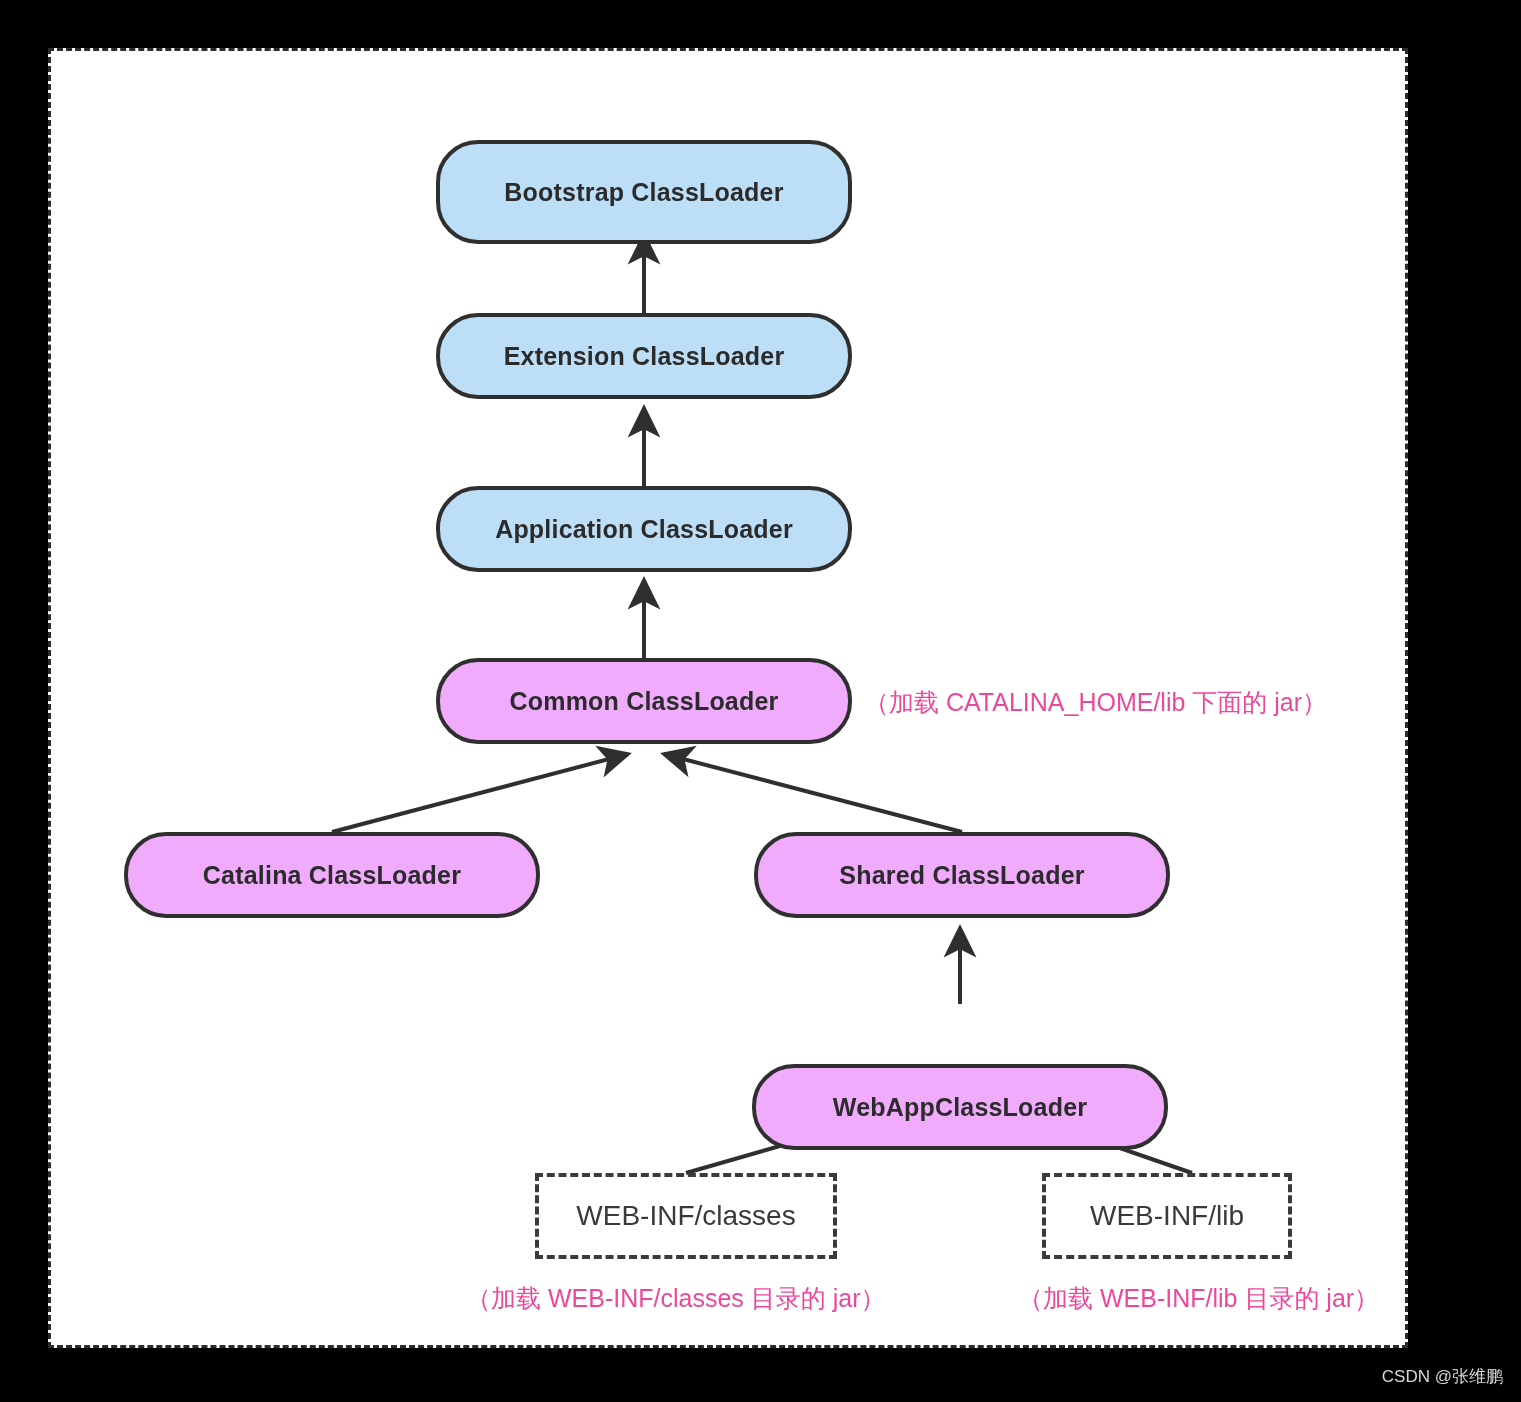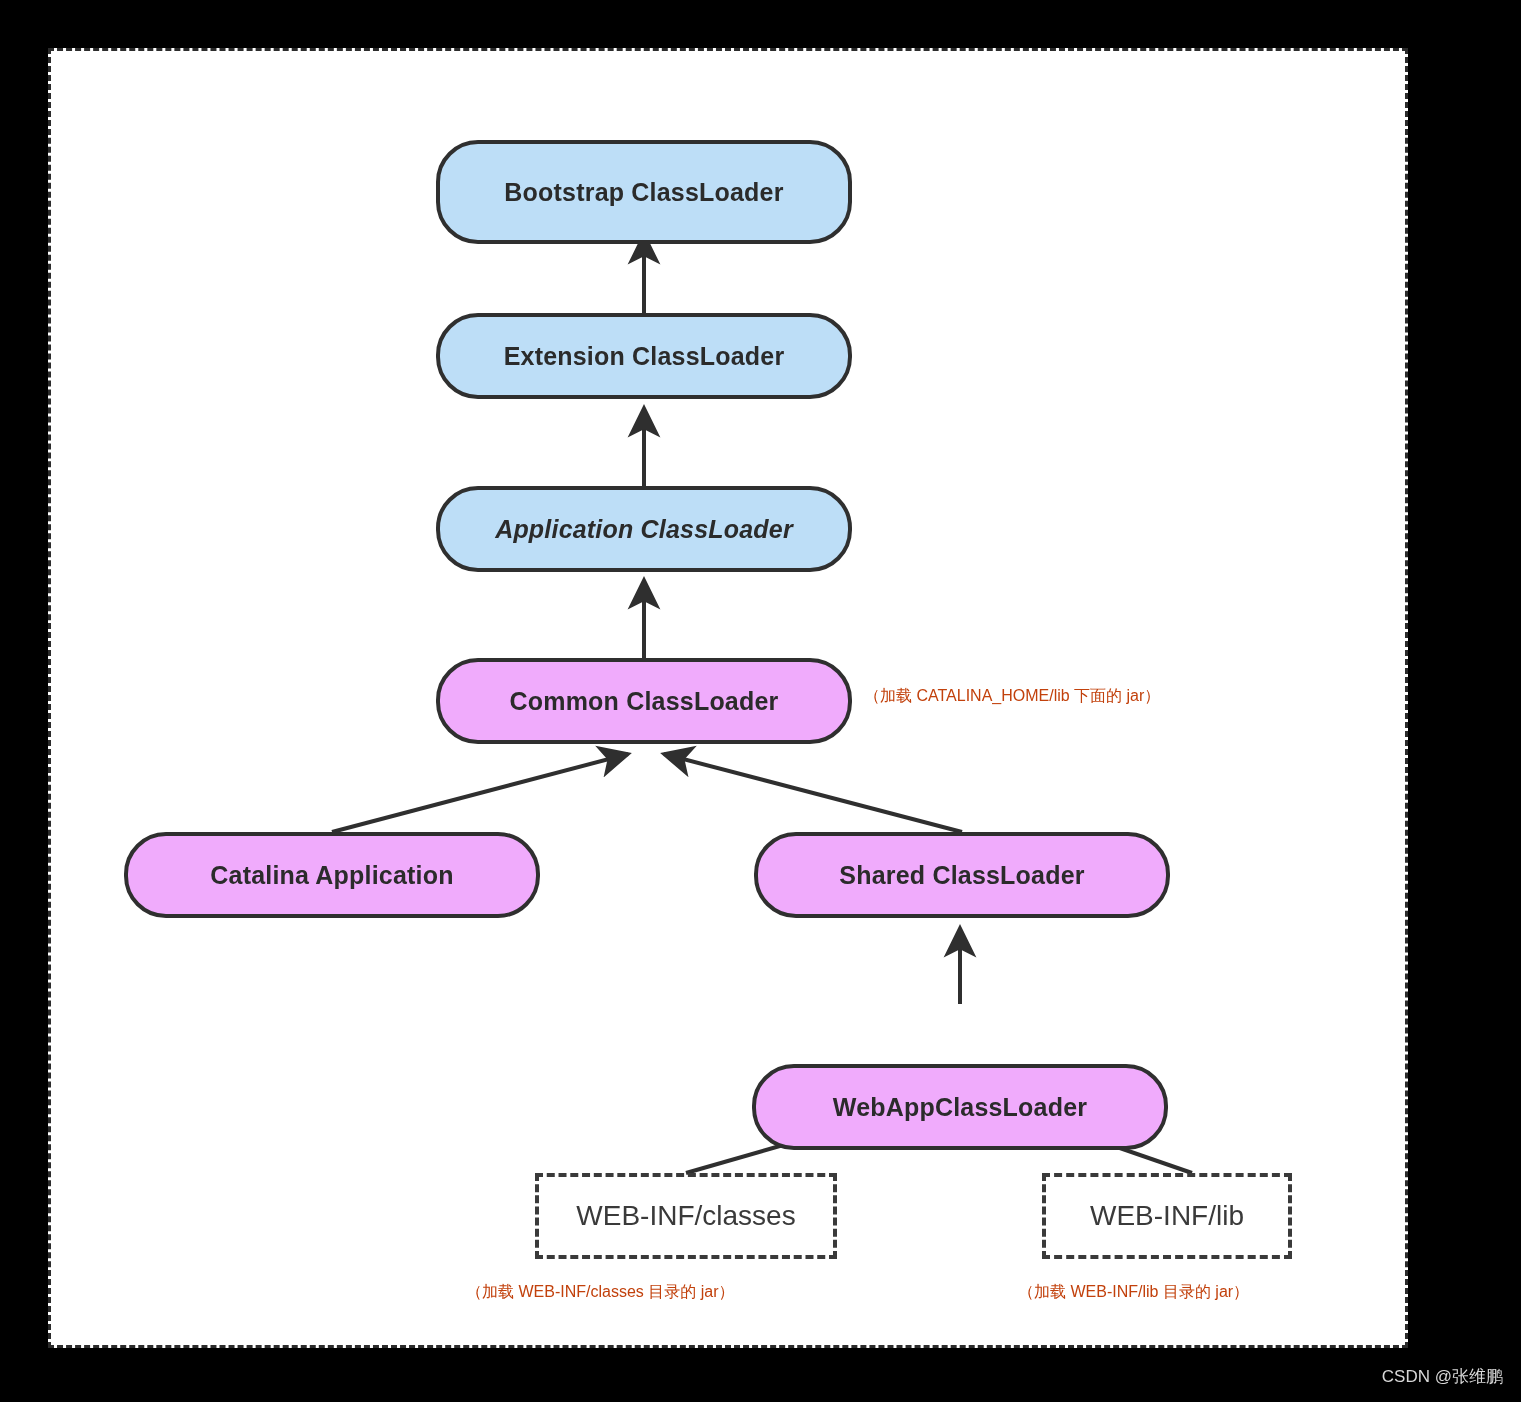--- a/index.html
+++ b/index.html
@@ -59,22 +59,22 @@
     justify-content: center;
     border: 4px dashed #3a3a3a;
     background: transparent;
     font-size: 28px;
     color: #3a3a3a;
     white-space: nowrap;
   }
 
   .note {
     position: absolute;
-    font-size: 16px;
-    color: #c2410c;
+    font-size: 25px;
+    color: #ec4899;
     white-space: nowrap;
   }
 
   .watermark {
     position: absolute;
     right: 18px;
     bottom: 14px;
     font-size: 17px;
     color: #d8d8d8;
     white-space: nowrap;
@@ -108,25 +108,25 @@
     <line x1="686" y1="1173" x2="944" y2="1099" marker-end="url(#ah)"></line>
 
     <line x1="1192" y1="1173" x2="978" y2="1099" marker-end="url(#ah)"></line>
   </g>
 </svg>
 
 <div class="node blue" style="left:436px; top:140px; width:416px; height:104px;">Bootstrap ClassLoader</div>
 
 <div class="node blue" style="left:436px; top:313px; width:416px; height:86px;text-align:center;">Extension ClassLoader</div>
 
-<div class="node blue" style="left:436px; top:486px; width:416px; height:86px;font-style:italic;">Application ClassLoader</div>
+<div class="node blue" style="left:436px; top:486px; width:416px; height:86px;">Application ClassLoader</div>
 
 <div class="node green" style="left:436px; top:658px; width:416px; height:86px;">Common ClassLoader</div>
 
-<div class="node green" style="left:124px; top:832px; width:416px; height:86px;">Catalina Application</div>
+<div class="node green" style="left:124px; top:832px; width:416px; height:86px;">Catalina ClassLoader</div>
 
 <div class="node green" style="left:754px; top:832px; width:416px; height:86px;">Shared ClassLoader</div>
 
 <div class="node green" style="left:752px; top:1064px; width:416px; height:86px;">WebAppClassLoader</div>
 
 <div class="dashbox" style="left:535px; top:1173px; width:302px; height:86px;">WEB-INF/classes</div>
 
 <div class="dashbox" style="left:1042px; top:1173px; width:250px; height:86px;">WEB-INF/lib</div>
 
 <div class="note" style="left:864px; top:686px;">（加载 CATALINA_HOME/lib 下面的 jar）</div>

